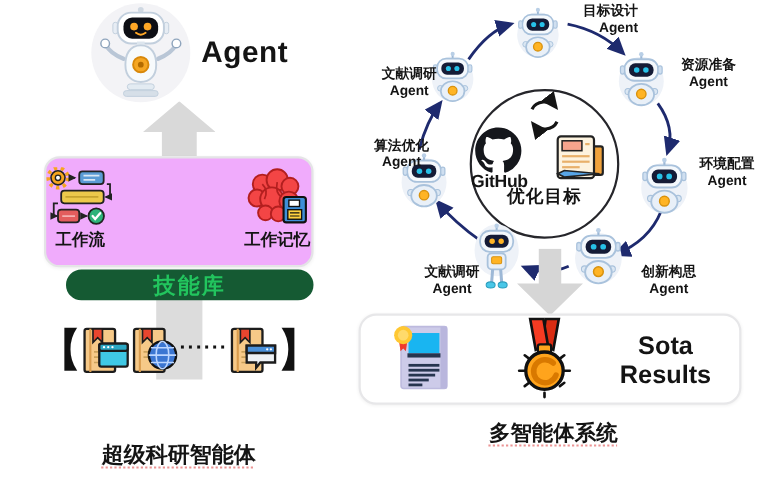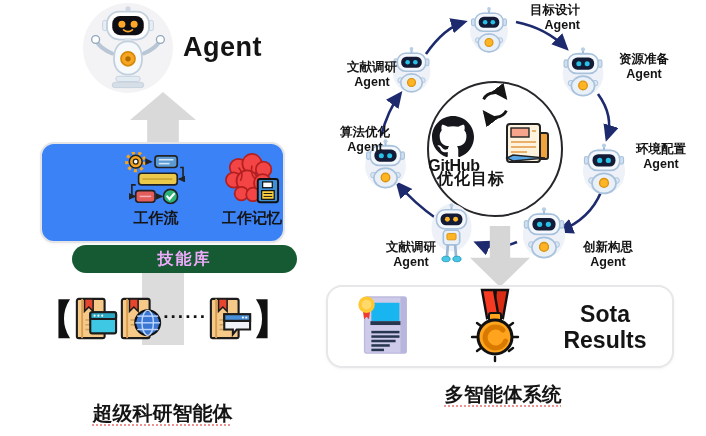--- a/index.html
+++ b/index.html
@@ -6,38 +6,38 @@
   html,body { background:#ffffff; }
   body { font-family:"Liberation Sans","DejaVu Sans",sans-serif; color:#141414; }
   .stage { position:relative; width:706px; height:436px; background:#fff; overflow:hidden; }
   .abs { position:absolute; }
 
   
   .agent-circle { left:83px; top:3px; width:90px; height:90px; border-radius:50%; background:#f3f3f6; }
   .agent-title { left:183px; top:32px; font-size:27px; font-weight:800; letter-spacing:.5px; }
   .up-arrow { left:130px; top:92px; width:66px; height:50px; background:#d9d9d9;
     clip-path:polygon(50% 0,100% 56%,74% 56%,74% 100%,26% 100%,26% 56%,0 56%); }
-  .tools-box { left:40px; top:142px; width:245px; height:101px; background:#3b82f6;
+  .tools-box { left:40px; top:142px; width:245px; height:101px; background:#f0abfc;
     border:2px solid #e4e4e6; border-radius:14px; box-shadow:0 1px 3px rgba(0,0,0,.05);
-    display:flex; justify-content:flex-end; gap:34px; padding-top:8px; }
+    display:flex; justify-content:space-between; gap:34px; padding-top:8px; }
   .tool { display:flex; flex-direction:column; align-items:center; }
   .tool-label { font-size:15px; font-weight:800; margin-top:1px; }
-  .skill-pill { left:72px; top:245px; width:225px; height:28px; background:#155a33; border-radius:14px;
-    color:#f0abfc; font-size:16px; font-weight:800; display:flex; align-items:center; justify-content:center; letter-spacing:2px; }
+  .skill-pill { left:60px; top:245px; width:225px; height:28px; background:#155a33; border-radius:14px;
+    color:#22c55e; font-size:20px; font-weight:800; display:flex; align-items:center; justify-content:center; letter-spacing:2px; }
   .gray-band { left:142px; top:272px; width:42px; height:73px; background:#dcdcdc; }
   .sources-row { left:34px; top:291px; width:258px; height:56px; display:flex; align-items:center; justify-content:space-between; }
   .bracket { font-size:40px; font-weight:700; line-height:56px; color:#111; }
   .ellipsis { font-size:19px; font-weight:900; letter-spacing:1px; color:#111; padding-bottom:4px; }
   .caption-left { left:40px; top:400px; width:245px; text-align:center; font-size:20px; font-weight:800; }
   .red-dotted { text-decoration:underline dotted rgba(225,90,90,.65); text-decoration-thickness:1.5px; text-underline-offset:4px; }
 
   
   .cycle-circle { left:427px; top:81px; width:136px; height:136px; border:2px solid #26262b; border-radius:50%; background:#fff; }
   .github-text { left:424px; top:157px; width:60px; text-align:center; font-size:16px; font-weight:800; letter-spacing:-.3px; }
-  .goal-text { left:437px; top:169px; width:116px; text-align:left; font-size:16px; font-weight:800; letter-spacing:1px; }
+  .goal-text { left:437px; top:169px; width:116px; text-align:center; font-size:16px; font-weight:800; letter-spacing:1px; }
   .agent-tag { text-align:center; line-height:15px; }
   .tag-name { font-size:12.5px; font-weight:800; }
   .tag-role { font-size:12.5px; font-weight:800; }
   .down-arrow { left:470px; top:226px; width:60px; height:61px; background:#d6d6d6;
     clip-path:polygon(33% 0,67% 0,67% 52%,100% 52%,50% 100%,0 52%,33% 52%); }
   .results-box { left:326px; top:285px; width:348px; height:83px; background:#fff;
     border:2px solid #e7e7e9; border-radius:16px; box-shadow:0 1px 3px rgba(0,0,0,.05); }
   .sota-text { position:absolute; left:222px; top:14px; width:110px; text-align:center;
     font-size:23px; font-weight:700; line-height:26px; }
   .caption-right { left:360px; top:383px; width:286px; text-align:center; font-size:19.5px; font-weight:800; line-height:23px; }

